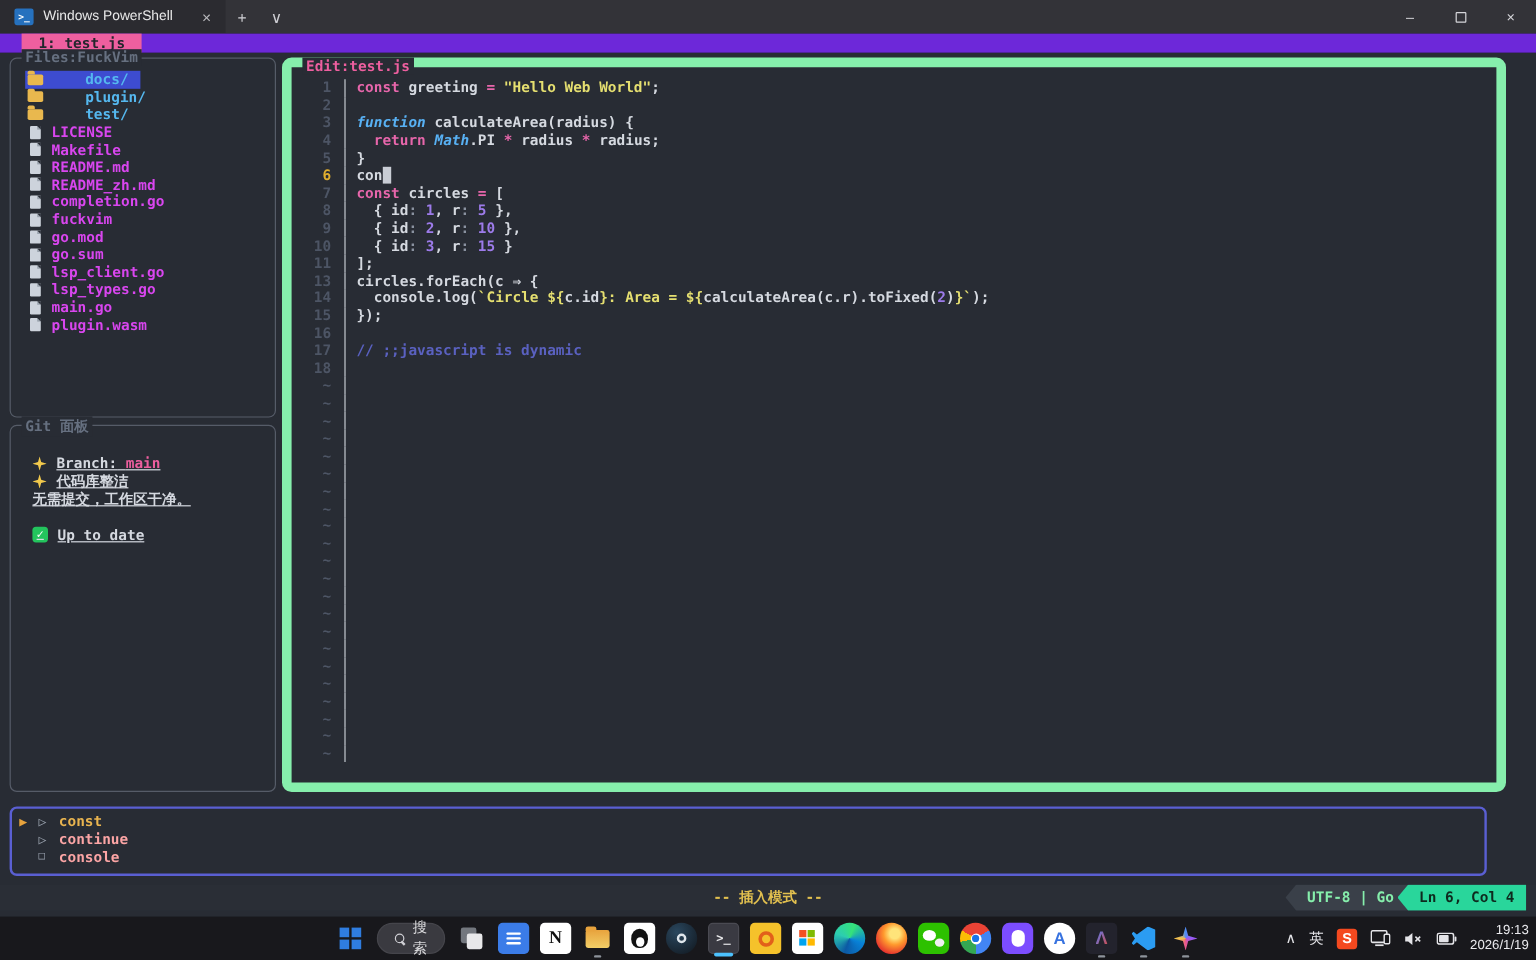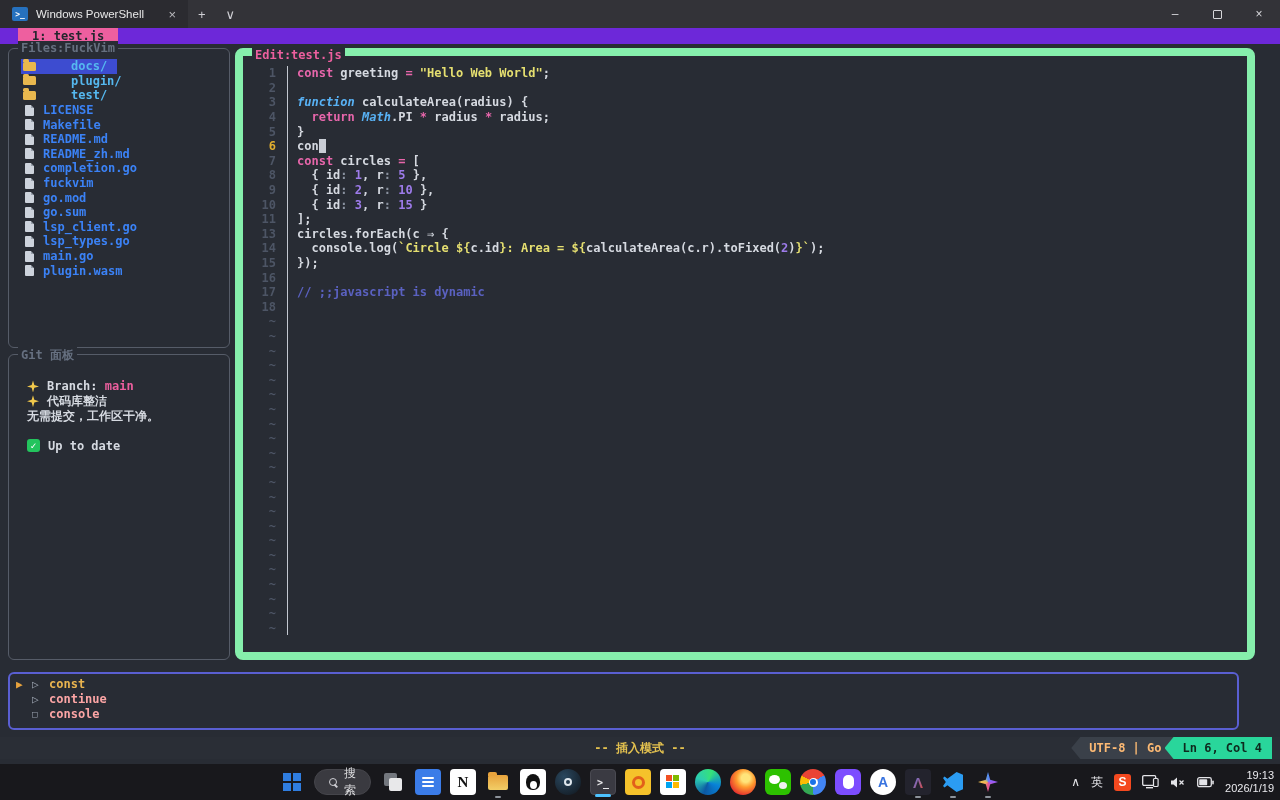--- a/index.html
+++ b/index.html
@@ -43,31 +43,31 @@
   .gitp  { left:8px; top:310px; width:222px; height:306px; }
   .editor{ left:235px; top:4px; width:1020px; height:612px; }
 
   
   .flist { position:absolute; left:0; top:10px; width:100%; }
   .frow { display:flex; align-items:center; gap:7px; height:14.6px; padding-left:12px; }
   .frow .sel-wrap { display:flex; align-items:center; gap:7px; padding:0 10px 0 2px; height:14.6px; }
   .frow.selected .sel-wrap { background:#3d4cd0; }
   .fname { white-space:nowrap; }
   .dir .fname { color:#55b8ef;margin-left:28px; }
-  .file .fname { color:#3b82f6; }
+  .file .fname { color:#d946ef; }
   .ico-folder { width:13px; height:9px; background:#e9b84e; border-radius:1.5px; position:relative; flex:0 0 auto; }
   .ico-folder::before { content:""; position:absolute; left:0; top:-2.5px; width:6px; height:3px;
     background:#e9b84e; border-radius:1.5px 1.5px 0 0; }
   .ico-file { width:9px; height:11px; background:#cdd3dc; border-radius:1px; position:relative; flex:0 0 auto; margin:0 2px; }
   .ico-file::before { content:""; position:absolute; right:0; top:0; border-style:solid;
     border-width:0 3px 3px 0; border-color:#282c34 #282c34 #9aa2ad #9aa2ad; }
 
   
   .gitbody { position:absolute; left:18px; top:24px; }
-  .gline { display:flex; align-items:center; gap:8px; height:14.8px; white-space:nowrap; color:#d5d9e0; }
+  .gline { display:flex; align-items:center; gap:8px; height:14.8px; white-space:nowrap; color:#d5d9e0;text-decoration:underline; }
   .star { width:12px; height:12px; background:#f2c94c; flex:0 0 auto;
     clip-path:polygon(50% 0,61% 39%,100% 50%,61% 61%,50% 100%,39% 61%,0 50%,39% 39%); }
   .gbranch { color:#ee5f9f; }
   .gspace { height:14.8px; }
   .gcheck { width:13px; height:13px; background:#23c45d; border-radius:3px; color:#fff;
     font-size:10px; line-height:13px; text-align:center; flex:0 0 auto; }
 
   
   .codewrap { position:absolute; left:0; top:10px; width:100%; }
   .crow { display:flex; height:14.6px; align-items:center; }
@@ -100,21 +100,21 @@
   .sb-left { display:flex; height:22px; align-items:center; padding-left:8px; }
   .seg { height:22px; line-height:22px; white-space:nowrap; }
   .seg.mode { background:#1dd08e; color:#0e2a1e; padding:0 16px 0 10px; position:relative; z-index:3;
     clip-path:polygon(0 0,calc(100% - 9px) 0,100% 50%,calc(100% - 9px) 100%,0 100%); }
   .seg.branch { background:#4d535d; color:#eceef2; padding:0 18px 0 16px; margin-left:-9px; z-index:2;
     clip-path:polygon(0 0,calc(100% - 9px) 0,100% 50%,calc(100% - 9px) 100%,0 100%); }
   .seg.fpath { background:#343a43; color:#828b98; padding:0 18px 0 16px; margin-left:-9px; z-index:1;
     clip-path:polygon(0 0,calc(100% - 9px) 0,100% 50%,calc(100% - 9px) 100%,0 100%); }
   .sb-center { position:absolute; left:0; right:0; text-align:center; color:#e2c04f; }
   .sb-right { margin-left:auto; display:flex; height:22px; align-items:center; padding-right:8px; }
-  .seg.enc { background:#3a4049; color:#fdba74; padding:0 12px 0 18px; z-index:1;
+  .seg.enc { background:#3a4049; color:#86efac; padding:0 12px 0 18px; z-index:1;
     clip-path:polygon(9px 0,100% 0,100% 100%,9px 100%,0 50%); }
   .seg.pos { background:#29d69b; color:#0e2a1e; padding:0 10px 0 18px; margin-left:-9px; z-index:2;
     clip-path:polygon(9px 0,100% 0,100% 100%,9px 100%,0 50%); }
 
   
   .taskbar { position:absolute; left:0; top:764px; width:1280px; height:36px; background:#18181c;
     font-family:"Liberation Sans", sans-serif; }
   .tb-center { position:absolute; left:50%; top:0; transform:translateX(-50%); height:36px;
     display:flex; align-items:center; gap:9px; }
   .tbicon { width:26px; height:26px; border-radius:4px; display:flex; align-items:center;

